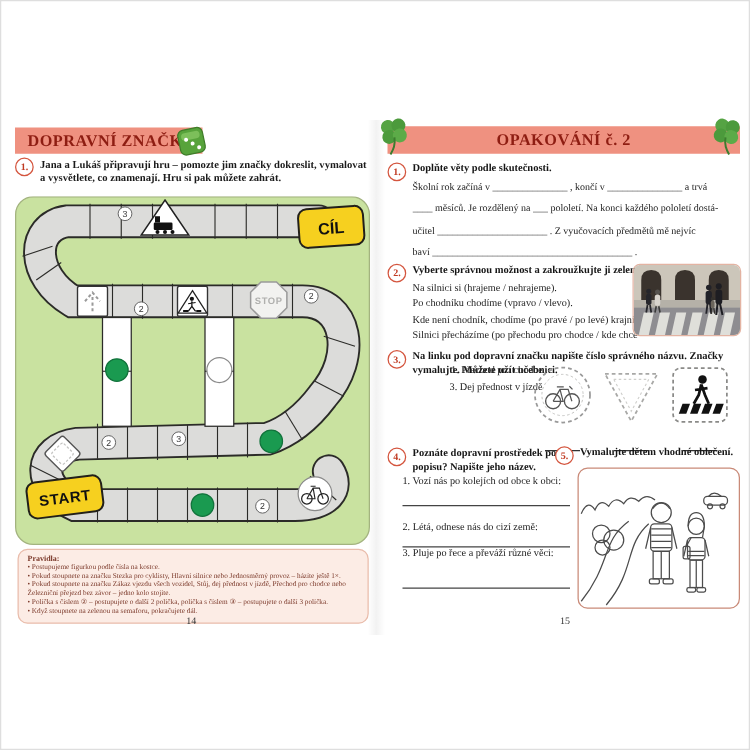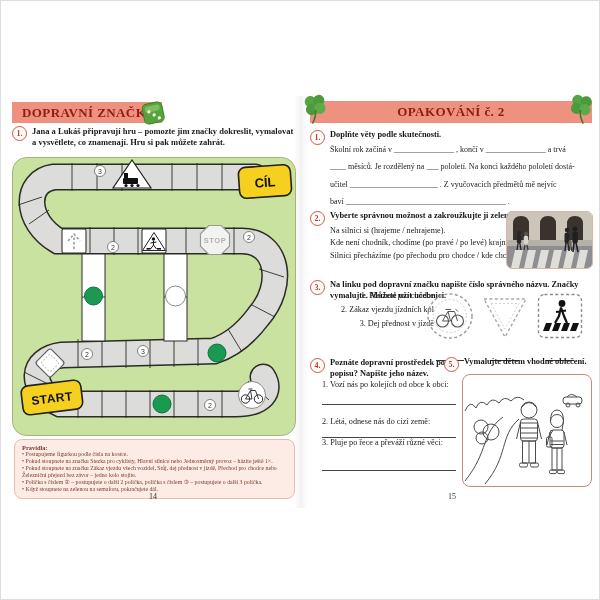--- a/index.html
+++ b/index.html
@@ -237,20 +237,21 @@
       <div class="t-line">baví ________________________________________ .</div>
     </div>
   </div>
 
   <div class="task task-r2">
     <span class="cnum">2.</span>
     <div class="body">
       <div class="t-head" style="white-space:nowrap;">Vyberte správnou možnost a zakroužkujte ji zeleně.</div>
       <div style="height:3px;"></div>
       <div class="t-opt">Na silnici si (hrajeme / nehrajeme).</div>
+      <div class="t-opt">Po chodníku chodíme (vpravo / vlevo).</div>
       <div class="t-opt">Kde není chodník, chodíme (po pravé / po levé) krajnici.</div>
       <div class="t-opt">Silnici přecházíme (po přechodu pro chodce / kde chceme).</div>
     </div>
   </div>
   <div class="photo">
     <svg width="85" height="56" viewBox="0 0 85 56">
       <rect width="85" height="56" fill="#ccc6ba"></rect>
       <path d="M6,28 L6,12 Q6,4 14,4 Q22,4 22,12 L22,28 Z" fill="#3a332d"></path>
       <path d="M33,28 L33,12 Q33,4 41,4 Q49,4 49,12 L49,28 Z" fill="#3a332d"></path>
       <path d="M60,28 L60,12 Q60,4 68,4 Q76,4 76,12 L76,28 Z" fill="#3a332d"></path>
@@ -285,21 +286,20 @@
   </div>
 
   <div class="task task-r3">
     <span class="cnum">3.</span>
     <div class="body">
       <div class="t-head" style="width:262px;">Na linku pod dopravní značku napište číslo správného názvu. Značky vymalujte. Můžete užít učebnici.</div>
     </div>
   </div>
   <div style="position:absolute;left:324px;top:289px;width:110px;text-align:right;">
     <div class="t-item">1. Přechod pro chodce</div>
-    <div class="t-item">2. Zákaz vjezdu jízdních kol</div>
     <div class="t-item">3. Dej přednost v jízdě</div>
   </div>
   <div class="signs-row">
     <div class="sign-cell">
       <svg width="50" height="52" viewBox="0 0 50 52">
         <circle cx="25" cy="25" r="22" fill="none" stroke="#999" stroke-width="1.4" stroke-dasharray="3,2.4"></circle>
         <circle cx="25" cy="25" r="16.5" fill="none" stroke="#c4c4c2" stroke-width="0.8" stroke-dasharray="2,2"></circle>
         <circle cx="17.5" cy="30" r="6" fill="none" stroke="#555" stroke-width="1.1"></circle>
         <circle cx="32.5" cy="30" r="6" fill="none" stroke="#555" stroke-width="1.1"></circle>
         <path d="M17.5,30 L23,20.5 L29.5,20.5 L32.5,30 M23,20.5 L25.5,30 L17.5,30 M20.5,18.5 L26,18.5 M30.5,18 L33,20.5" fill="none" stroke="#555" stroke-width="1"></path>

